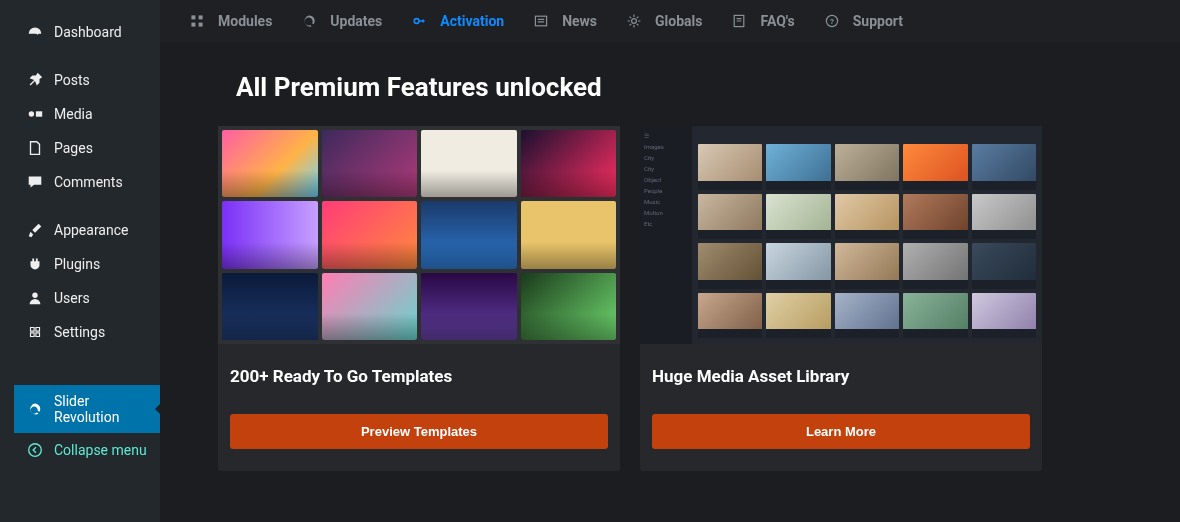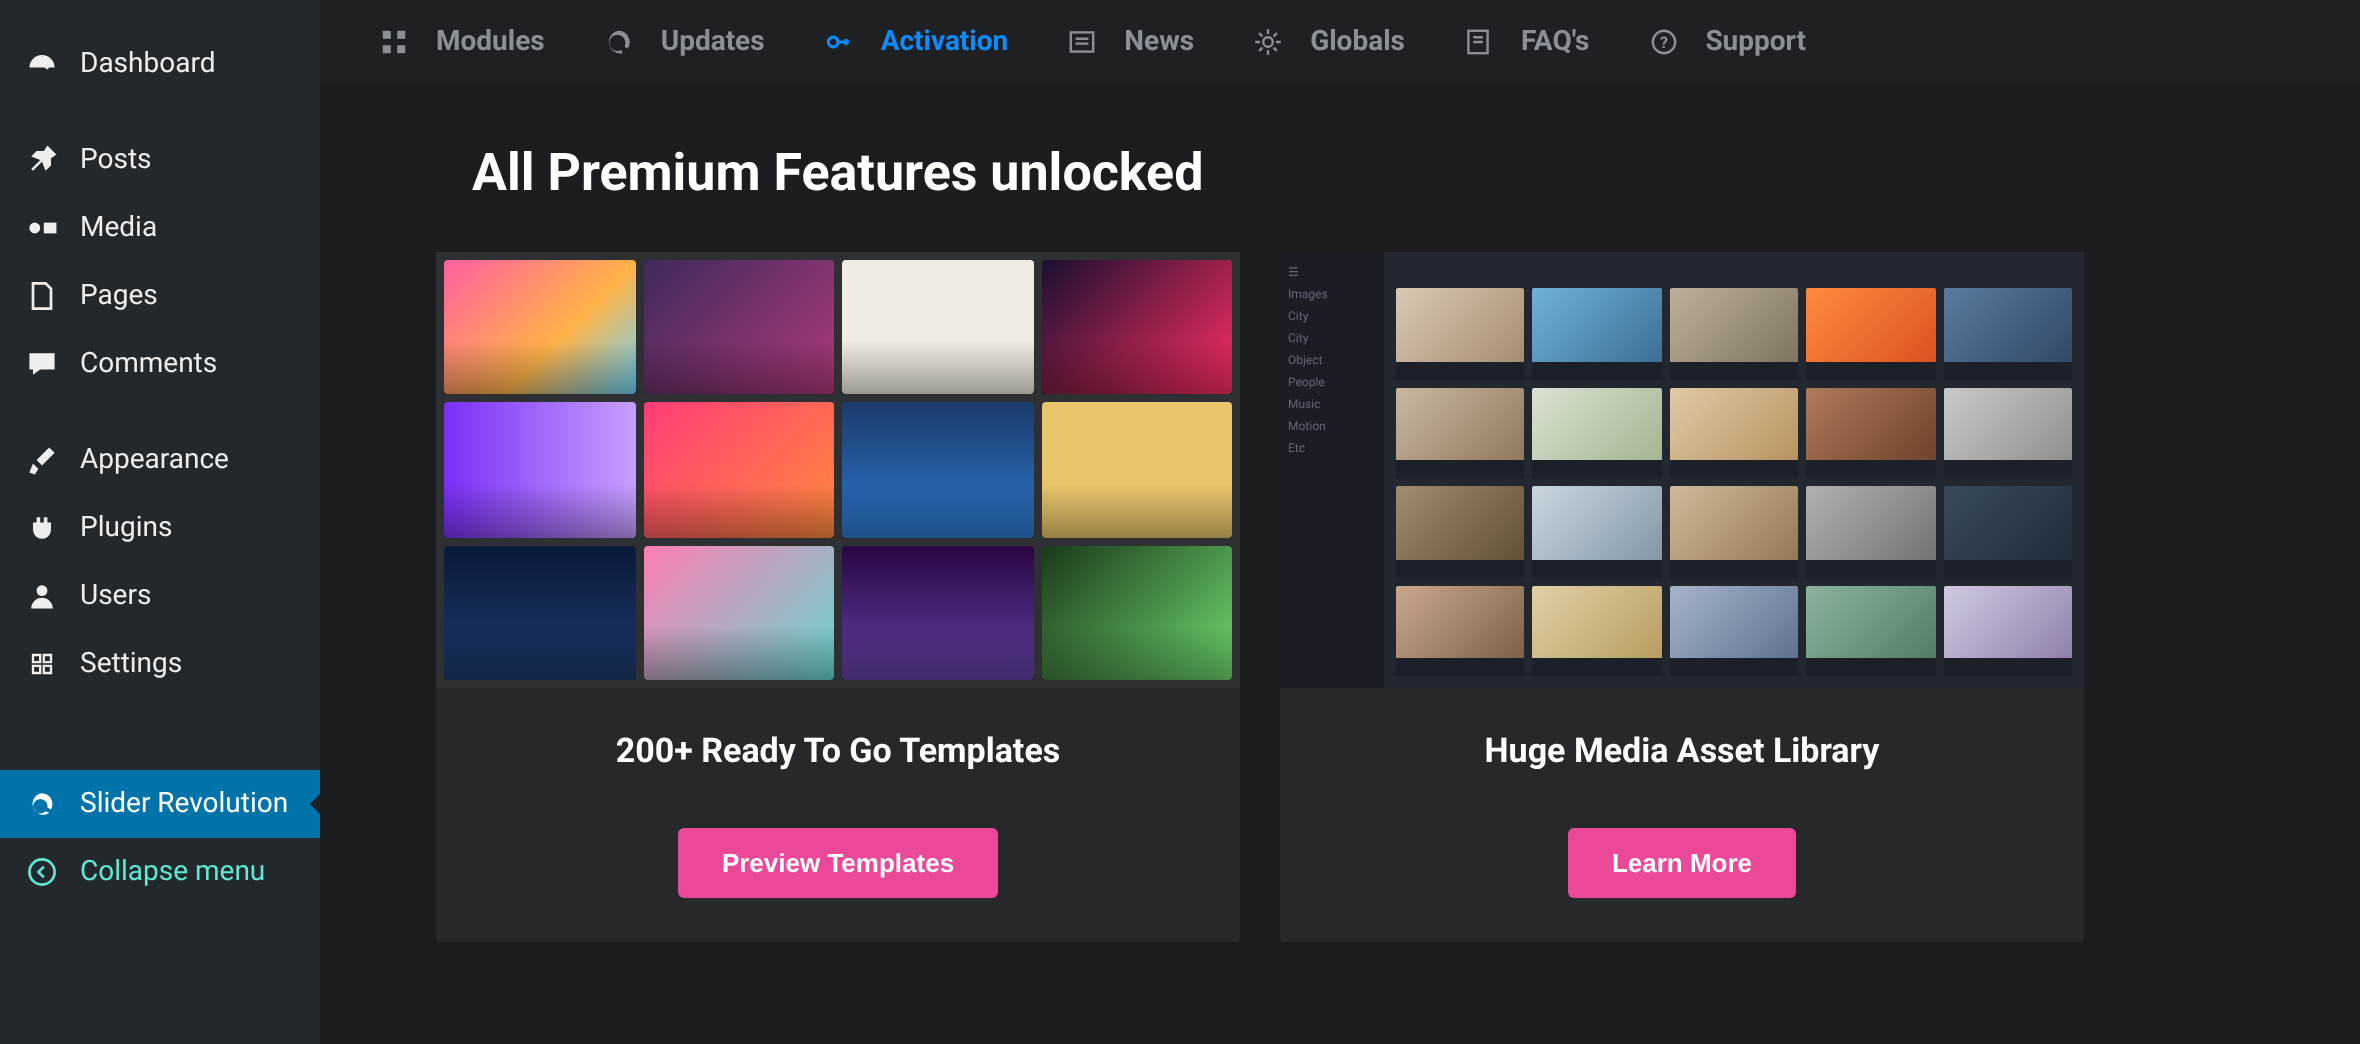--- a/index.html
+++ b/index.html
@@ -11,20 +11,21 @@
   height: 522px;
   overflow: hidden;
   display: flex;
 }
 .sidebar {
   width: 160px;
   background: #23282d;
   display: flex;
   flex-direction: column;
   padding-top: 15px;
+  padding-left: 14px;
 }
 .sidebar-item {
   display: flex;
   align-items: center;
   padding: 8px 12px;
   color: #eee;
   font-size: 14px;
   cursor: pointer;
   gap: 10px;
   position: relative;
@@ -149,32 +150,31 @@
   content: "";
   position: absolute;
   left: 0; right: 0; bottom: 0;
   height: 9px;
   background: #1c2028;
 }
 .card-body {
   flex: 1;
   display: flex;
   flex-direction: column;
-  align-items: center;
   justify-content: center;
   gap: 28px;
   padding: 12px;
 }
 .card-title {
   font-size: 17px;
   font-weight: 700;
   color: #fff;
 }
 .card-btn {
-  background: #ec4899;
+  background: #c2410c;
   color: #fff;
   border: none;
   padding: 10px 22px;
   font-size: 13px;
   font-weight: 600;
   border-radius: 3px;
   cursor: pointer;
 }
 svg { fill: currentColor; }
 </style>

